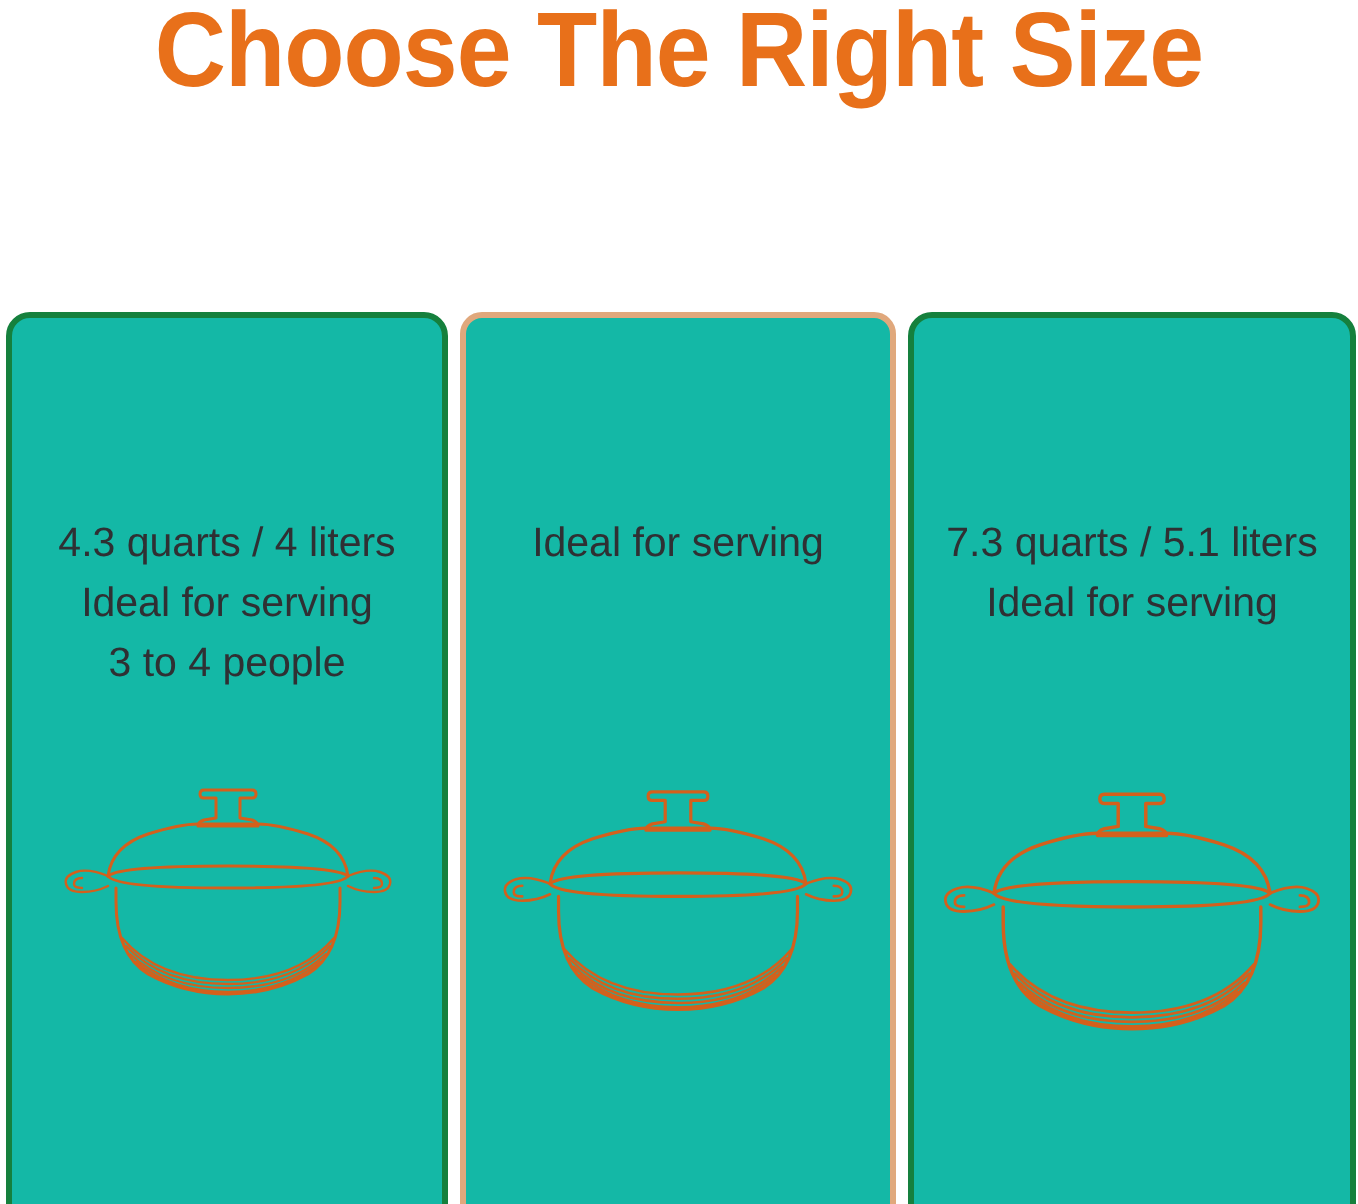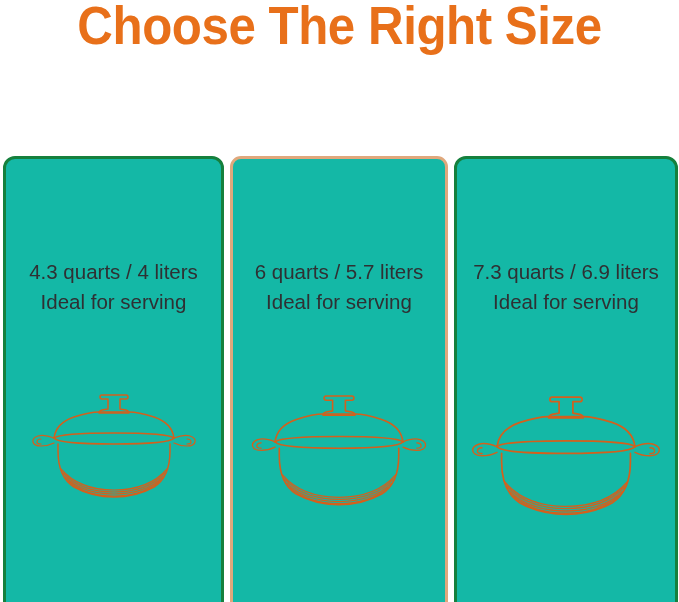--- a/index.html
+++ b/index.html
@@ -91,20 +91,21 @@
 <body>
 
 <div id="page-title">Choose The Right Size</div>
 
 <div id="cards">
 
   <div class="card card-1">
     <div class="card-text">
       <span class="line">4.3 quarts / 4 liters</span>
       <span class="line">Ideal for serving</span>
+      <span class="line">3 to 4 people</span>
     </div>
     <div class="pot-wrap">
       <svg width="180" height="120" viewBox="0 0 180 120">
 
         <path class="pot-line" d="M78 14 L102 14 Q104 14 104 16 Q104 18 102 18 L96 18 L96 28 L102 29 Q105 30 105 32 L75 32 Q75 30 78 29 L84 28 L84 18 L78 18 Q76 18 76 16 Q76 14 78 14 Z"></path>
 
         <path class="pot-line" d="M30 57 Q32 42 50 36 Q66 31 75 31 L105 31 Q114 31 130 36 Q148 42 150 57"></path>
 
         <path class="pot-line" d="M30 57 Q36 52 90 52 Q144 52 150 57"></path>
 
@@ -121,21 +122,20 @@
         <path class="pot-line thin" d="M37 88 Q55 109 90 109 Q125 109 143 88"></path>
         <path class="pot-line thin" d="M39 92 Q57 111 90 111 Q123 111 141 92"></path>
         <path class="pot-line thin" d="M41 96 Q59 113 90 113 Q121 113 139 96"></path>
         <path class="pot-line thin" d="M44 100 Q62 115 90 115 Q118 115 136 100"></path>
       </svg>
     </div>
   </div>
 
   <div class="card card-2">
     <div class="card-text">
-      <span class="line">6 quarts / 5.7 liters</span>
       <span class="line">Ideal for serving</span>
     </div>
     <div class="pot-wrap">
       <svg width="196" height="128" viewBox="0 0 180 120">
         <path class="pot-line" d="M78 14 L102 14 Q104 14 104 16 Q104 18 102 18 L96 18 L96 28 L102 29 Q105 30 105 32 L75 32 Q75 30 78 29 L84 28 L84 18 L78 18 Q76 18 76 16 Q76 14 78 14 Z"></path>
         <path class="pot-line" d="M30 57 Q32 42 50 36 Q66 31 75 31 L105 31 Q114 31 130 36 Q148 42 150 57"></path>
         <path class="pot-line" d="M30 57 Q36 52 90 52 Q144 52 150 57"></path>
         <path class="pot-line" d="M30 57 Q34 63 90 63 Q146 63 150 57"></path>
         <path class="pot-line thin" d="M30 57 Q20 53 14 55 Q8 57 9 61 Q10 65 17 65 Q24 65 30 62"></path>
         <path class="pot-line thin" d="M17 58 Q13 58 13 61 Q13 63 17 63"></path>
@@ -145,21 +145,21 @@
         <path class="pot-line thin" d="M37 88 Q55 109 90 109 Q125 109 143 88"></path>
         <path class="pot-line thin" d="M39 92 Q57 111 90 111 Q123 111 141 92"></path>
         <path class="pot-line thin" d="M41 96 Q59 113 90 113 Q121 113 139 96"></path>
         <path class="pot-line thin" d="M44 100 Q62 115 90 115 Q118 115 136 100"></path>
       </svg>
     </div>
   </div>
 
   <div class="card card-3">
     <div class="card-text">
-      <span class="line">7.3 quarts / 6.9 liters</span>
+      <span class="line">7.3 quarts / 5.1 liters</span>
       <span class="line">Ideal for serving</span>
     </div>
     <div class="pot-wrap">
       <svg width="212" height="138" viewBox="0 0 180 120">
         <path class="pot-line" d="M78 14 L102 14 Q104 14 104 16 Q104 18 102 18 L96 18 L96 28 L102 29 Q105 30 105 32 L75 32 Q75 30 78 29 L84 28 L84 18 L78 18 Q76 18 76 16 Q76 14 78 14 Z"></path>
         <path class="pot-line" d="M30 57 Q32 42 50 36 Q66 31 75 31 L105 31 Q114 31 130 36 Q148 42 150 57"></path>
         <path class="pot-line" d="M30 57 Q36 52 90 52 Q144 52 150 57"></path>
         <path class="pot-line" d="M30 57 Q34 63 90 63 Q146 63 150 57"></path>
         <path class="pot-line thin" d="M30 57 Q20 53 14 55 Q8 57 9 61 Q10 65 17 65 Q24 65 30 62"></path>
         <path class="pot-line thin" d="M17 58 Q13 58 13 61 Q13 63 17 63"></path>

